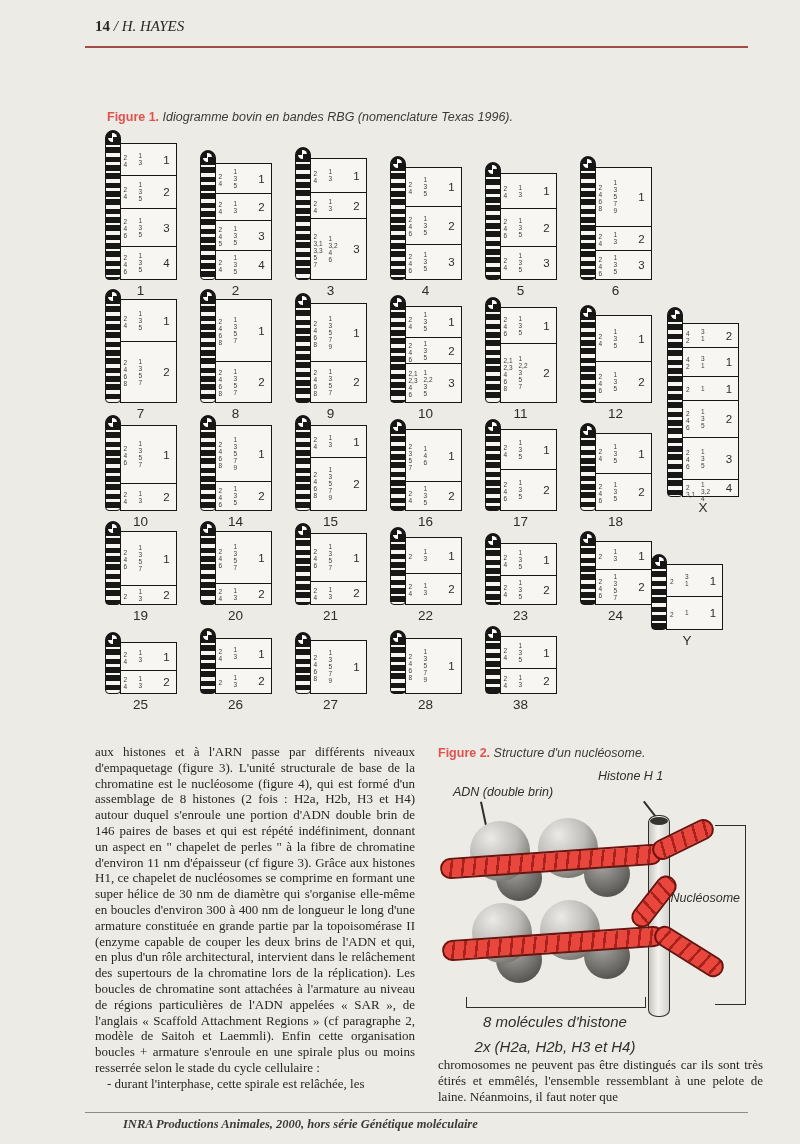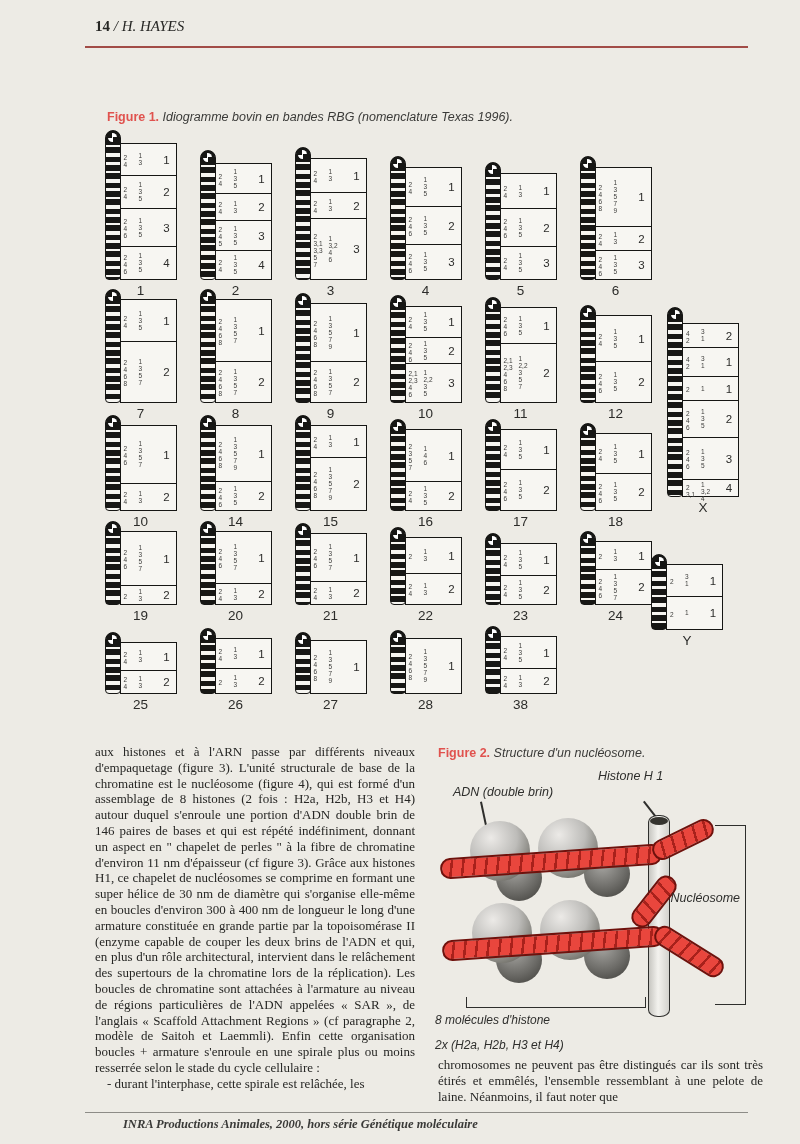--- a/index.html
+++ b/index.html
@@ -62,22 +62,22 @@
   .tube{position:absolute;height:17px;border:2px solid #6f110c;border-radius:10px;
         background:repeating-linear-gradient(100deg,#e9463d 0 9px,#a8211b 9px 11.5px);}
   .cyl{position:absolute;width:20px;border:1.5px solid #2e2e2c;border-radius:10px/7px;
        background:linear-gradient(90deg,#c7c6c1,#f3f2ee 45%,#d3d2cd);}
   .cyl:before{content:"";position:absolute;left:1px;right:1px;top:1px;height:8px;
        border-radius:50%;background:#35342f;}
   .brkt-r{position:absolute;border-top:1.5px solid #2e2e2c;border-right:1.5px solid #2e2e2c;
           border-bottom:1.5px solid #2e2e2c;}
   .brkt-b{position:absolute;border-left:1.5px solid #2e2e2c;border-bottom:1.5px solid #2e2e2c;
           border-right:1.5px solid #2e2e2c;}
-  .f4-botlab{position:absolute;font-family:"Liberation Sans",sans-serif;font-size:12px;
-             color:#2e2e2c;text-align:left;width:240px;}
+  .f4-botlab{position:absolute;font-family:"Liberation Sans",sans-serif;font-size:15px;
+             color:#2e2e2c;text-align:center;width:240px;}
 
   
   .ftr-rule{left:85px;top:1112px;width:663px;height:1px;background:#8d8c87;}
   .ftr{left:123px;top:1117px;font-size:12.5px;font-style:italic;font-weight:bold;color:#3a3a38;}
 </style>
 </head>
 <body>
 
 <div class="abs hdr">
   <b>14</b>

